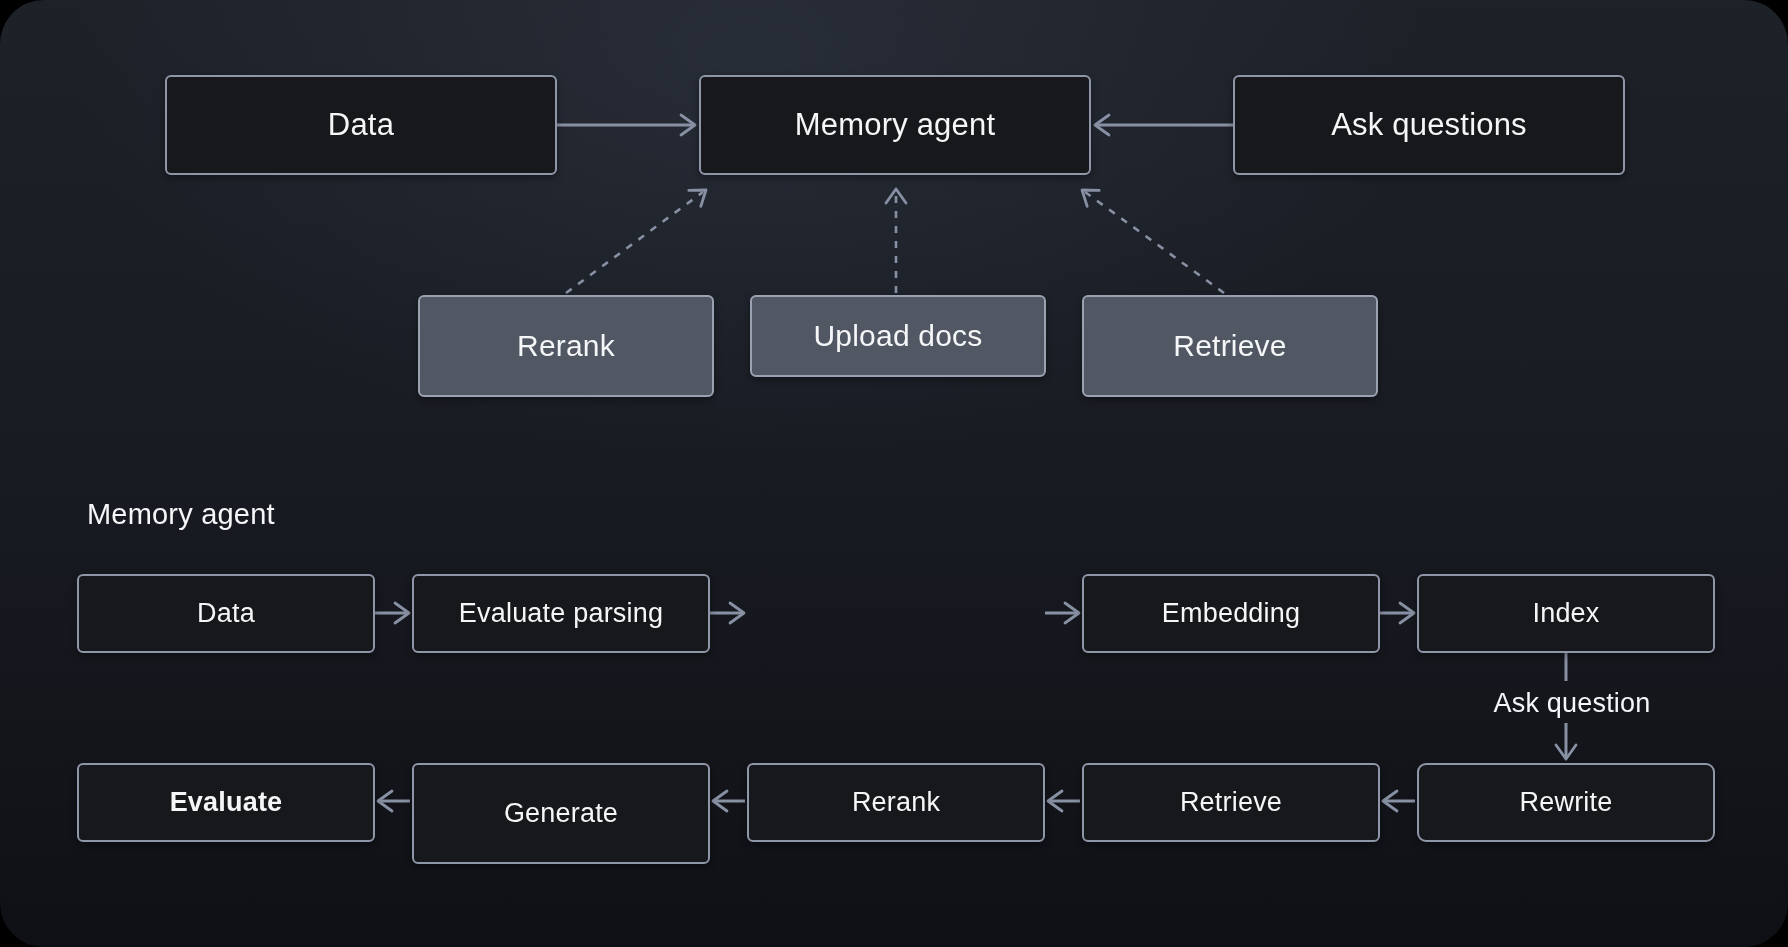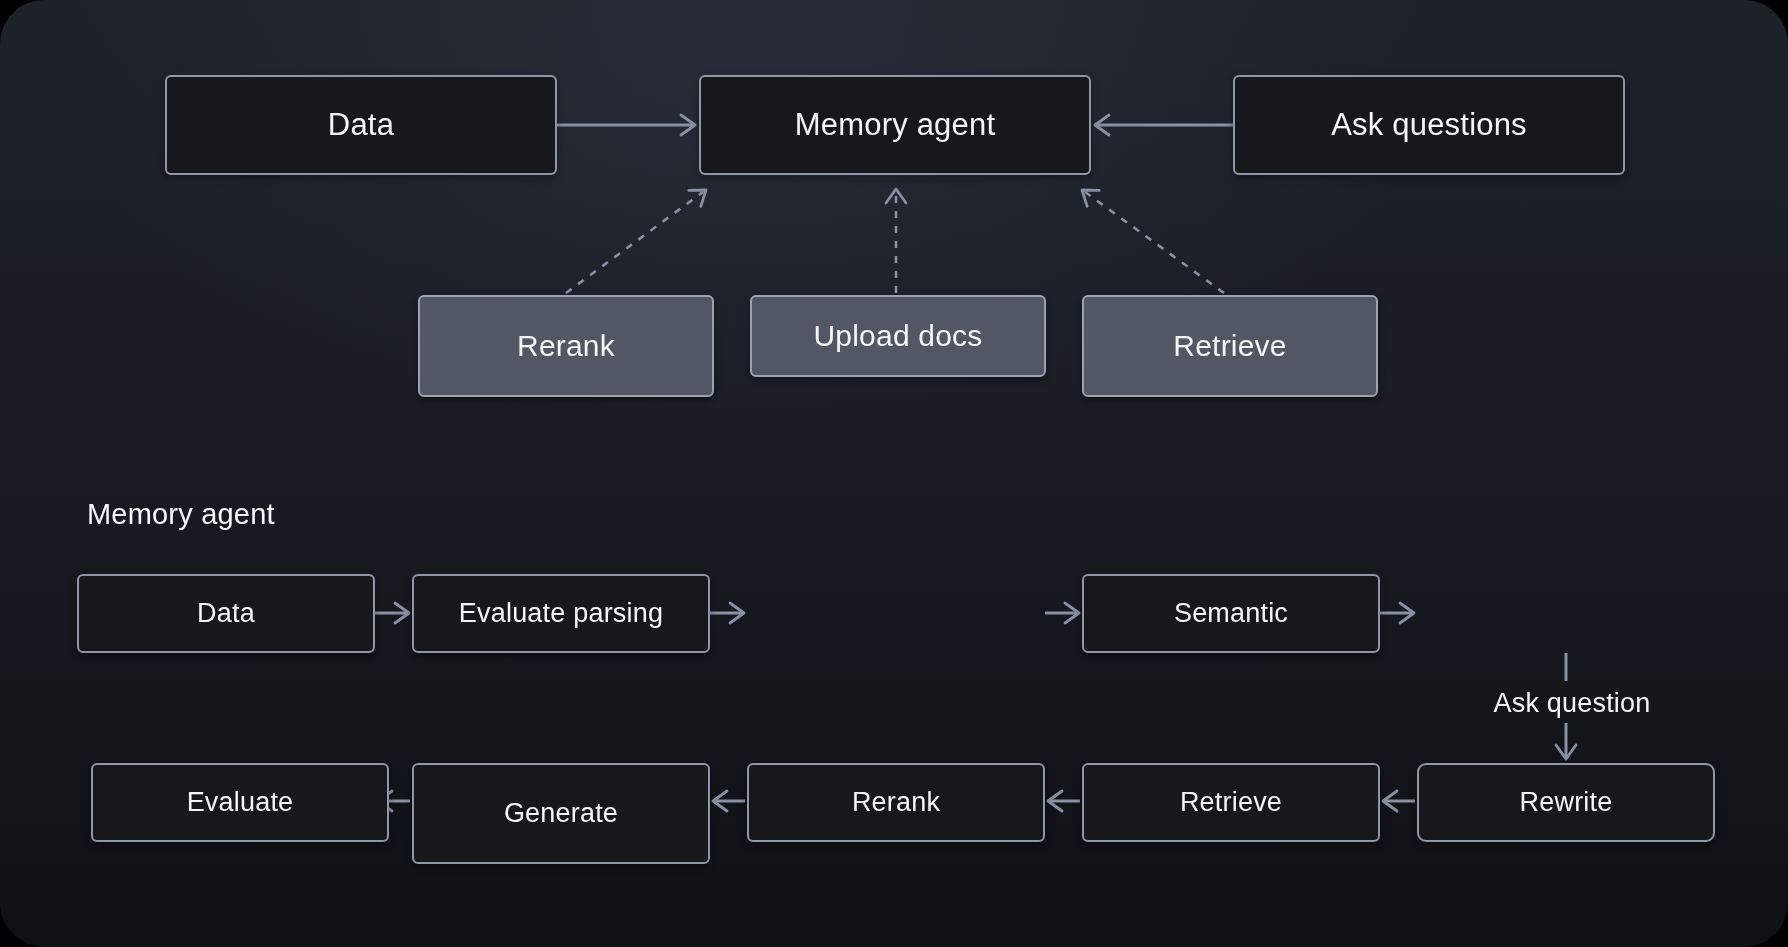--- a/index.html
+++ b/index.html
@@ -115,23 +115,24 @@
   <div class="node dark top-node" style="left:1233px; top:75px; width:392px; height:100px;">Ask questions</div>
 
   <div class="node light action-node" style="left:418px; top:295px; width:296px; height:102px;">Rerank</div>
   <div class="node light action-node" style="left:750px; top:295px; width:296px; height:82px;">Upload docs</div>
   <div class="node light action-node" style="left:1082px; top:295px; width:296px; height:102px;">Retrieve</div>
 
   <div class="section-label" style="left:87px; top:498px;">Memory agent</div>
 
   <div class="node dark step-node" style="left:77px; top:574px; width:298px; height:79px;">Data</div>
   <div class="node dark step-node" style="left:412px; top:574px; width:298px; height:79px;">Evaluate parsing</div>
-  <div class="node dark step-node" style="left:1082px; top:574px; width:298px; height:79px;">Semantic</div>
+  <div class="node dark step-node" style="left:1082px; top:574px; width:298px; height:79px;">Embedding</div>
+  <div class="node dark step-node" style="left:1417px; top:574px; width:298px; height:79px;">Index</div>
 
   <div class="connector-label" style="left:1572px; top:688px;">Ask question</div>
 
-  <div class="node dark step-node" style="left:91px; top:763px; width:298px; height:79px;">Evaluate</div>
+  <div class="node dark step-node" style="left:77px; top:763px; width:298px; height:79px;font-weight:bold;">Evaluate</div>
   <div class="node dark step-node" style="left:412px; top:763px; width:298px; height:101px;">Generate</div>
   <div class="node dark step-node" style="left:747px; top:763px; width:298px; height:79px;">Rerank</div>
   <div class="node dark step-node" style="left:1082px; top:763px; width:298px; height:79px;">Retrieve</div>
   <div class="node dark step-node" style="left:1417px; top:763px; width:298px; height:79px;border-radius:9px;">Rewrite</div>
 
 </div>
 
 </body></html>

